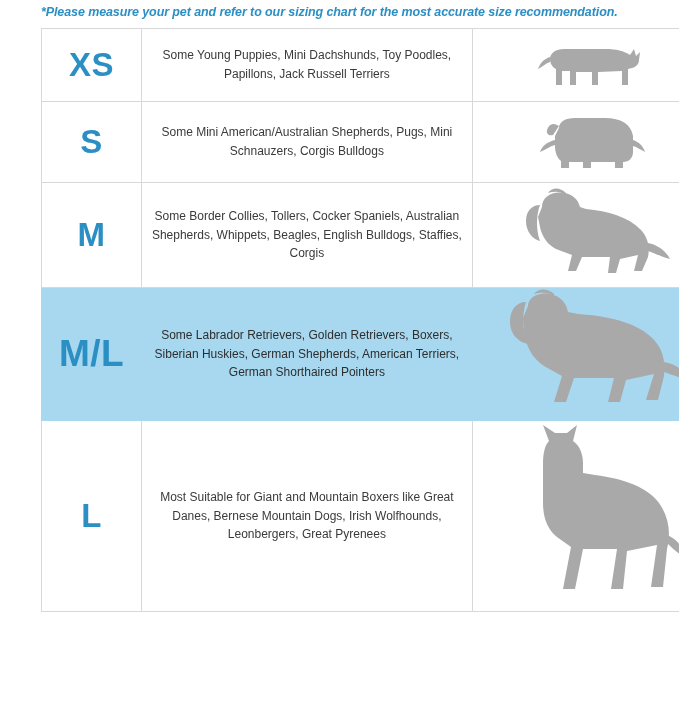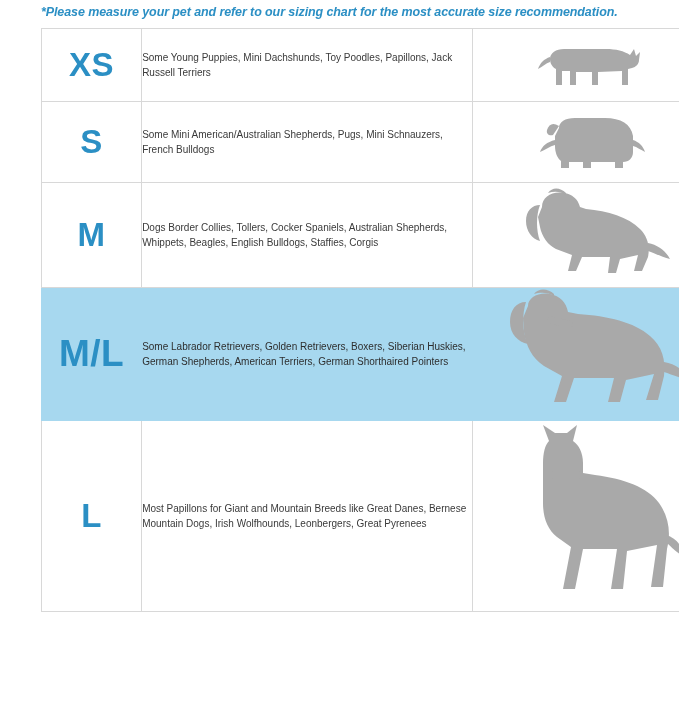--- a/index.html
+++ b/index.html
@@ -48,22 +48,22 @@
 
   .size-cell {
     text-align: center;
     color: #2b8fc4;
     font-weight: bold;
     font-size: 33px;
     letter-spacing: 0.5px;
   }
   .size-cell.ml { font-size: 37px; }
   .desc-cell {
-    text-align: left;
-    font-size: 10px;
+    text-align: center;
+    font-size: 12px;
     color: #3a3a3a;
     line-height: 1.55;
     padding: 8px 14px;
   }
   .img-cell {
     text-align: center;
     padding: 6px 0;
   }
   .img-cell svg {
     display: block;
@@ -99,36 +99,36 @@
             <g class="dog">
               <path d="M18 30 C18 24 24 20 32 20 L74 20 C84 20 92 22 98 26 L102 20 L104 27 L108 23 L107 31 C107 35 104 38 100 39 L96 40 L96 56 L90 56 L90 42 L66 43 L66 56 L60 56 L60 43 L44 43 L44 56 L38 56 L38 42 L30 42 L30 56 L24 56 L24 40 C20 38 18 34 18 30 Z"></path>
               <path d="M18 28 C12 30 8 34 6 40 C10 38 14 34 18 33 Z"></path>
             </g>
           </svg>
         </td>
       </tr>
 
       <tr>
         <td class="size-cell">S</td>
-        <td class="desc-cell">Some Mini American/Australian Shepherds, Pugs, Mini Schnauzers, French Bulldogs</td>
+        <td class="desc-cell">Some Mini American/Australian Shepherds, Pugs, Mini Schnauzers, Corgis Bulldogs</td>
         <td class="img-cell">
           <svg width="126" height="80" viewBox="0 0 126 80" aria-hidden="true">
             <g class="dog">
               <path d="M30 26 C30 20 36 16 46 16 L76 16 C92 16 102 22 104 34 L104 50 C104 56 100 60 94 60 L94 66 L86 66 L86 60 L62 60 L62 66 L54 66 L54 60 L40 60 L40 66 L32 66 L32 59 C28 56 26 50 26 44 L26 34 Z"></path>
               <path d="M30 24 C24 20 20 22 18 28 C17 32 20 34 24 33 Z"></path>
               <path d="M26 38 C18 40 13 44 11 50 C16 48 21 44 26 43 Z"></path>
               <path d="M104 38 C110 40 114 44 116 50 C112 48 108 45 104 44 Z"></path>
             </g>
           </svg>
         </td>
       </tr>
 
       <tr>
         <td class="size-cell">M</td>
-        <td class="desc-cell">Dogs Border Collies, Tollers, Cocker Spaniels, Australian Shepherds, Whippets, Beagles, English Bulldogs, Staffies, Corgis</td>
+        <td class="desc-cell">Some Border Collies, Tollers, Cocker Spaniels, Australian Shepherds, Whippets, Beagles, English Bulldogs, Staffies, Corgis</td>
         <td class="img-cell">
           <svg width="168" height="104" viewBox="0 0 168 104" aria-hidden="true">
             <g class="dog">
               <path d="M34 24 C34 14 44 8 56 10 C64 11 70 16 72 24 L78 26 C100 28 120 34 132 46 C140 54 142 64 140 74 L134 88 L126 88 L130 72 L112 76 L108 90 L100 90 L102 74 L74 74 L68 88 L60 88 L64 72 L48 66 C40 62 34 54 32 44 L30 34 Z"></path>
               <path d="M32 22 C24 22 18 28 18 38 C18 48 24 56 32 58 C28 48 28 32 32 22 Z"></path>
               <path d="M140 60 C150 62 158 68 162 76 C154 74 146 70 140 68 Z"></path>
               <path d="M58 10 C52 4 44 4 40 10 C46 8 52 8 58 12 Z"></path>
             </g>
           </svg>
         </td>
@@ -145,21 +145,21 @@
               <path d="M172 74 C184 76 192 82 196 92 C188 90 178 86 172 84 Z"></path>
               <path d="M62 6 C56 0 46 0 42 6 C48 4 56 4 62 8 Z"></path>
               <rect x="56" y="28" width="26" height="7" rx="3" transform="rotate(12 56 28)"></rect>
             </g>
           </svg>
         </td>
       </tr>
 
       <tr>
         <td class="size-cell">L</td>
-        <td class="desc-cell">Most Papillons for Giant and Mountain Breeds like Great Danes, Bernese Mountain Dogs, Irish Wolfhounds, Leonbergers, Great Pyrenees</td>
+        <td class="desc-cell">Most Suitable for Giant and Mountain Boxers like Great Danes, Bernese Mountain Dogs, Irish Wolfhounds, Leonbergers, Great Pyrenees</td>
         <td class="img-cell">
           <svg width="190" height="190" viewBox="0 0 190 190" aria-hidden="true">
             <g class="dog">
               <path d="M52 20 L46 4 L58 12 L70 12 L80 4 L76 20 C82 24 86 32 86 42 L86 52 L98 54 C128 58 150 66 162 82 C172 96 174 112 170 128 L166 166 L154 166 L160 124 L130 130 L126 168 L114 168 L120 128 L86 128 L78 168 L66 168 L74 126 L60 116 C50 108 46 96 46 82 L46 42 C46 32 48 24 52 20 Z"></path>
               <path d="M170 114 C180 118 186 126 188 136 C180 132 174 126 170 122 Z"></path>
               <rect x="54" y="50" width="30" height="8" rx="4"></rect>
             </g>
           </svg>
         </td>
       </tr>

